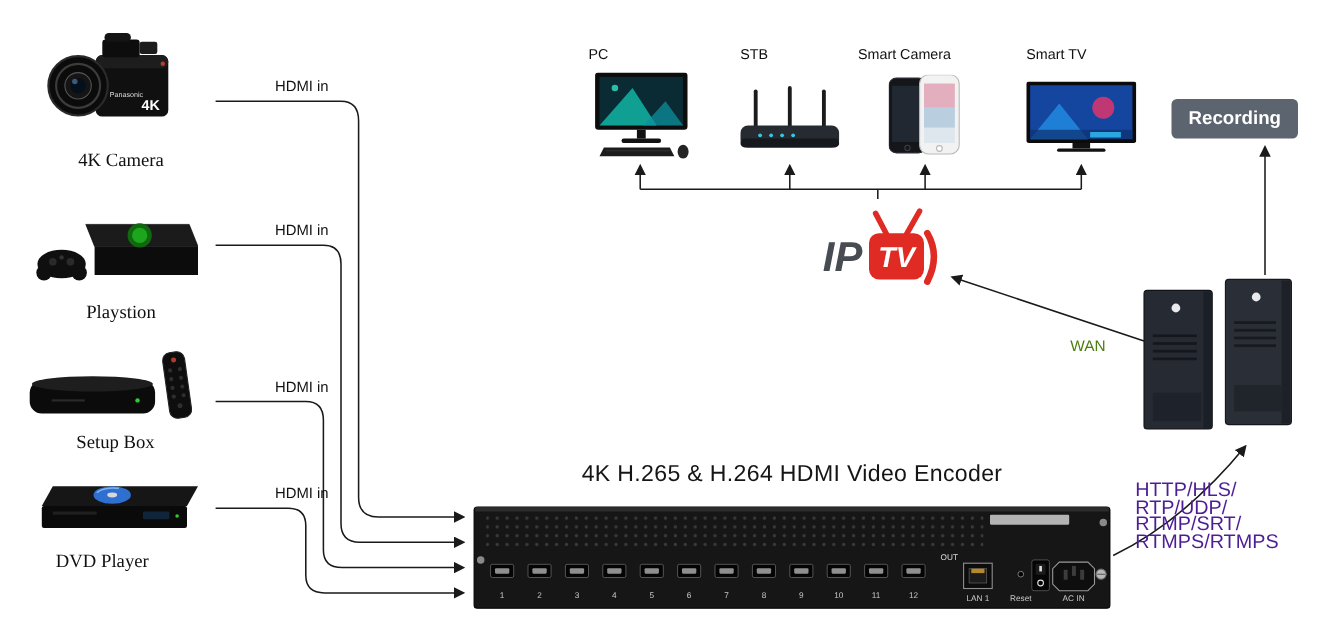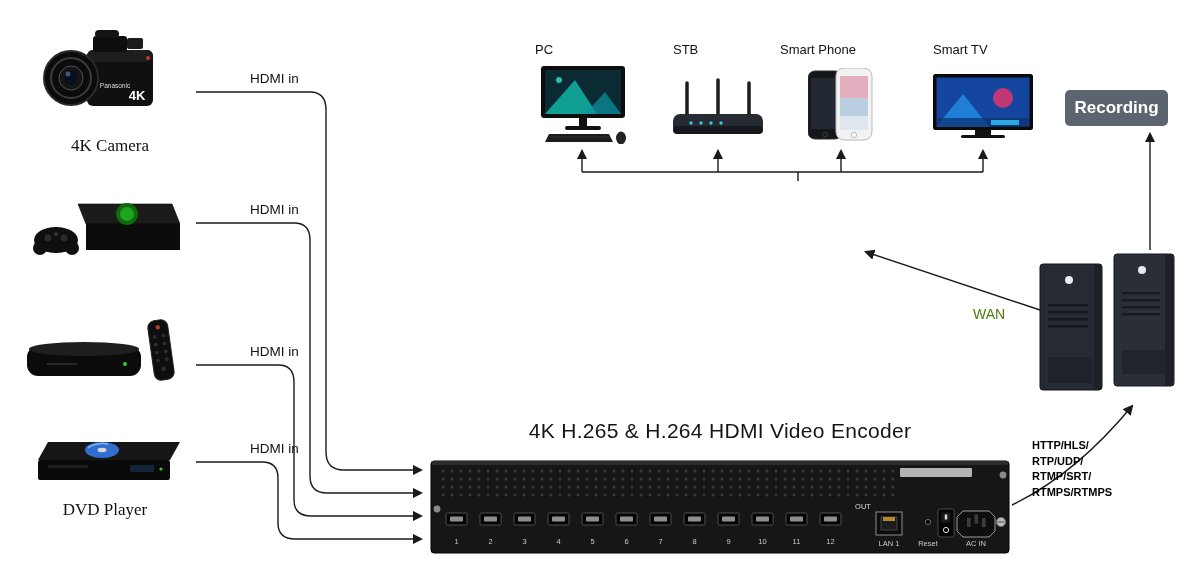--- a/index.html
+++ b/index.html
@@ -3,25 +3,25 @@
 <meta charset="utf-8">
 <style>
   * { margin:0; padding:0; box-sizing:border-box; }
   body { font-family:"Liberation Sans", sans-serif; background:#fff; }
   .canvas { position:relative; width:1200px; height:575px; background:#fff; overflow:hidden; }
   .abs { position:absolute; }
   .dev-label { font-size:17px; color:#111; text-align:center;font-family:Liberation Serif, serif; }
   .hdmi-label { font-size:13.5px; color:#111;margin-left:48px; }
   .client-label { font-size:13px; color:#111; text-align:left; }
   .title { font-size:21px; color:#151515; text-align:center; letter-spacing:0.3px; }
-  .recording-btn { width:103px; height:36px; background:#5c656f; border-radius:5px; color:#fff;
+  .recording-btn { width:115px; height:36px; background:#5c656f; border-radius:5px; color:#fff;
                    font-size:17px; font-weight:bold; display:flex; align-items:center; justify-content:center; }
   .server-label { font-size:16.5px; color:#111; text-align:center; }
   .wan-label { font-size:14px; color:#4d7c0f; }
-  .protocols { font-size:11px; font-weight:700; color:#000000; line-height:15.5px; }
+  .protocols { font-size:18px; font-weight:400; color:#4c1d95; line-height:15.5px; }
   .etext { font-family:"Liberation Sans", sans-serif; font-size:7.5px; fill:#c9c9c9; text-anchor:middle; }
   svg { display:block; }
 </style>
 </head>
 <body>
 
 <div class="canvas">
 
   <svg class="abs" style="left:0;top:0;" width="1200" height="575">
     <defs>
@@ -78,20 +78,21 @@
       <circle cx="97" cy="24" r="11" fill="#10690f"></circle>
       <circle cx="97" cy="24" r="7" fill="#1ea51e"></circle>
       <ellipse cx="26" cy="50" rx="22" ry="13" fill="#0f0f0f"></ellipse>
       <circle cx="10" cy="58" r="7" fill="#0f0f0f"></circle>
       <circle cx="42" cy="58" r="7" fill="#0f0f0f"></circle>
       <circle cx="18" cy="48" r="3.5" fill="#2a2a2a"></circle>
       <circle cx="34" cy="48" r="3.5" fill="#2a2a2a"></circle>
       <circle cx="26" cy="44" r="2" fill="#333"></circle>
     </svg>
   </div>
+  <div class="abs dev-label" style="left:30px;top:274px;width:160px;">Playstion</div>
   <div class="abs hdmi-label" style="left:202px;top:202px;">HDMI in</div>
 
   <div class="abs" style="left:25px;top:316px;">
     <svg width="155" height="72" viewBox="0 0 155 72">
       <rect x="2" y="30" width="114" height="30" rx="11" fill="#0b0b0b"></rect>
       <ellipse cx="59" cy="33" rx="55" ry="7" fill="#1e1e1e"></ellipse>
       <circle cx="100" cy="48" r="2" fill="#2bd12b"></circle>
       <rect x="22" y="47" width="30" height="2" fill="#2a2a2a"></rect>
       <g transform="rotate(-8 136 34)">
         <rect x="126" y="4" width="20" height="60" rx="7" fill="#0e0e0e" stroke="#232323"></rect>
@@ -101,40 +102,41 @@
         <circle cx="131.5" cy="28" r="1.9" fill="#2e2e2e"></circle>
           <circle cx="140.5" cy="28" r="1.9" fill="#2e2e2e"></circle>
         <circle cx="131.5" cy="36" r="1.9" fill="#2e2e2e"></circle>
           <circle cx="140.5" cy="36" r="1.9" fill="#2e2e2e"></circle>
         <circle cx="131.5" cy="44" r="1.9" fill="#2e2e2e"></circle>
           <circle cx="140.5" cy="44" r="1.9" fill="#2e2e2e"></circle>
         <circle cx="136" cy="53" r="2.3" fill="#2e2e2e"></circle>
       </g>
     </svg>
   </div>
+  <div class="abs dev-label" style="left:25px;top:392px;width:160px;">Setup Box</div>
   <div class="abs hdmi-label" style="left:202px;top:344px;">HDMI in</div>
 
   <div class="abs" style="left:30px;top:430px;">
     <svg width="150" height="62" viewBox="0 0 150 62">
       <polygon points="18,12 150,12 140,30 8,30" fill="#161616"></polygon>
       <rect x="8" y="30" width="132" height="20" rx="2" fill="#0a0a0a"></rect>
       <ellipse cx="72" cy="20" rx="17" ry="8" fill="#2f6fd0"></ellipse>
       <ellipse cx="72" cy="20" rx="4.5" ry="2.2" fill="#d8d8d8"></ellipse>
       <path d="M58,18 a16,7 0 0 1 20,-4" stroke="#7fb2f0" stroke-width="1.5" fill="none"></path>
       <rect x="18" y="35" width="40" height="3" fill="#1f1f1f"></rect>
       <rect x="100" y="35" width="24" height="7" rx="1" fill="#10253a"></rect>
       <circle cx="131" cy="39" r="1.6" fill="#33cc33"></circle>
     </svg>
   </div>
-  <div class="abs dev-label" style="left:25px;top:500px;width:160px;">DVD Player</div>
+  <div class="abs dev-label" style="left:13px;top:500px;width:160px;">DVD Player</div>
   <div class="abs hdmi-label" style="left:202px;top:441px;">HDMI in</div>
 
   <div class="abs client-label" style="left:535px;top:42px;width:95px;">PC</div>
   <div class="abs client-label" style="left:673px;top:42px;width:90px;">STB</div>
-  <div class="abs client-label" style="left:780px;top:42px;width:122px;">Smart Phone</div>
+  <div class="abs client-label" style="left:780px;top:42px;width:122px;">Smart Camera</div>
   <div class="abs client-label" style="left:933px;top:42px;width:100px;">Smart TV</div>
 
   <div class="abs" style="left:535px;top:66px;">
     <svg width="95" height="78" viewBox="0 0 95 78">
       <rect x="6" y="0" width="84" height="52" rx="3" fill="#0d0d0d"></rect>
       <rect x="10" y="4" width="76" height="44" fill="#0a2b33"></rect>
       <polygon points="10,48 40,14 62,48" fill="#11b5a5" opacity="0.85"></polygon>
       <polygon points="50,48 70,26 86,48" fill="#0e8f9e" opacity="0.75"></polygon>
       <circle cx="24" cy="14" r="3" fill="#36e0c8" opacity="0.8"></circle>
       <rect x="44" y="52" width="8" height="8" fill="#111"></rect>
@@ -178,20 +180,30 @@
       <rect x="3.5" y="3.5" width="93" height="49" fill="#1446a0"></rect>
       <polygon points="3.5,52.5 30,20 56,52.5" fill="#1f7fd6"></polygon>
       <circle cx="70" cy="24" r="10" fill="#d3366e" opacity="0.9"></circle>
       <rect x="3.5" y="44" width="93" height="8.5" fill="#0e2f6e" opacity="0.7"></rect>
       <rect x="58" y="46" width="28" height="5" fill="#2ba7e0"></rect>
       <rect x="42" y="56" width="16" height="5" fill="#111"></rect>
       <rect x="28" y="61" width="44" height="3" rx="1.5" fill="#111"></rect>
     </svg>
   </div>
 
+  <div class="abs" style="left:746px;top:182px;">
+    <svg width="112" height="84" viewBox="0 0 112 84">
+      <path d="M60,31 L50,12" stroke="#df2b23" stroke-width="5" stroke-linecap="round"></path>
+      <path d="M78,31 L90,10" stroke="#df2b23" stroke-width="5" stroke-linecap="round"></path>
+      <rect x="44" y="30" width="50" height="42" rx="9" fill="#df2b23"></rect>
+      <path d="M97,30 Q109,51 97,74" stroke="#df2b23" stroke-width="6" fill="none" stroke-linecap="round"></path>
+      <text x="2" y="64" style="font:italic bold 38px 'Liberation Sans',sans-serif;fill:#474b52;">IP</text>
+      <text x="69" y="61" text-anchor="middle" style="font:italic bold 26px 'Liberation Sans',sans-serif;fill:#ffffff;">TV</text>
+    </svg>
+  </div>
 
   <div class="abs recording-btn" style="left:1065px;top:90px;">Recording</div>
 
 
   <div class="abs" style="left:1038px;top:252px;">
     <svg width="142" height="145" viewBox="0 0 142 145">
       <rect x="76" y="2" width="60" height="132" rx="3" fill="#2a2f37" stroke="#14171c"></rect>
       <rect x="127" y="3" width="8" height="130" fill="#1d2127"></rect>
       <circle cx="104" cy="18" r="4" fill="#e8eaed"></circle>
       <rect x="84" y="40" width="38" height="2.5" fill="#171b20"></rect>

